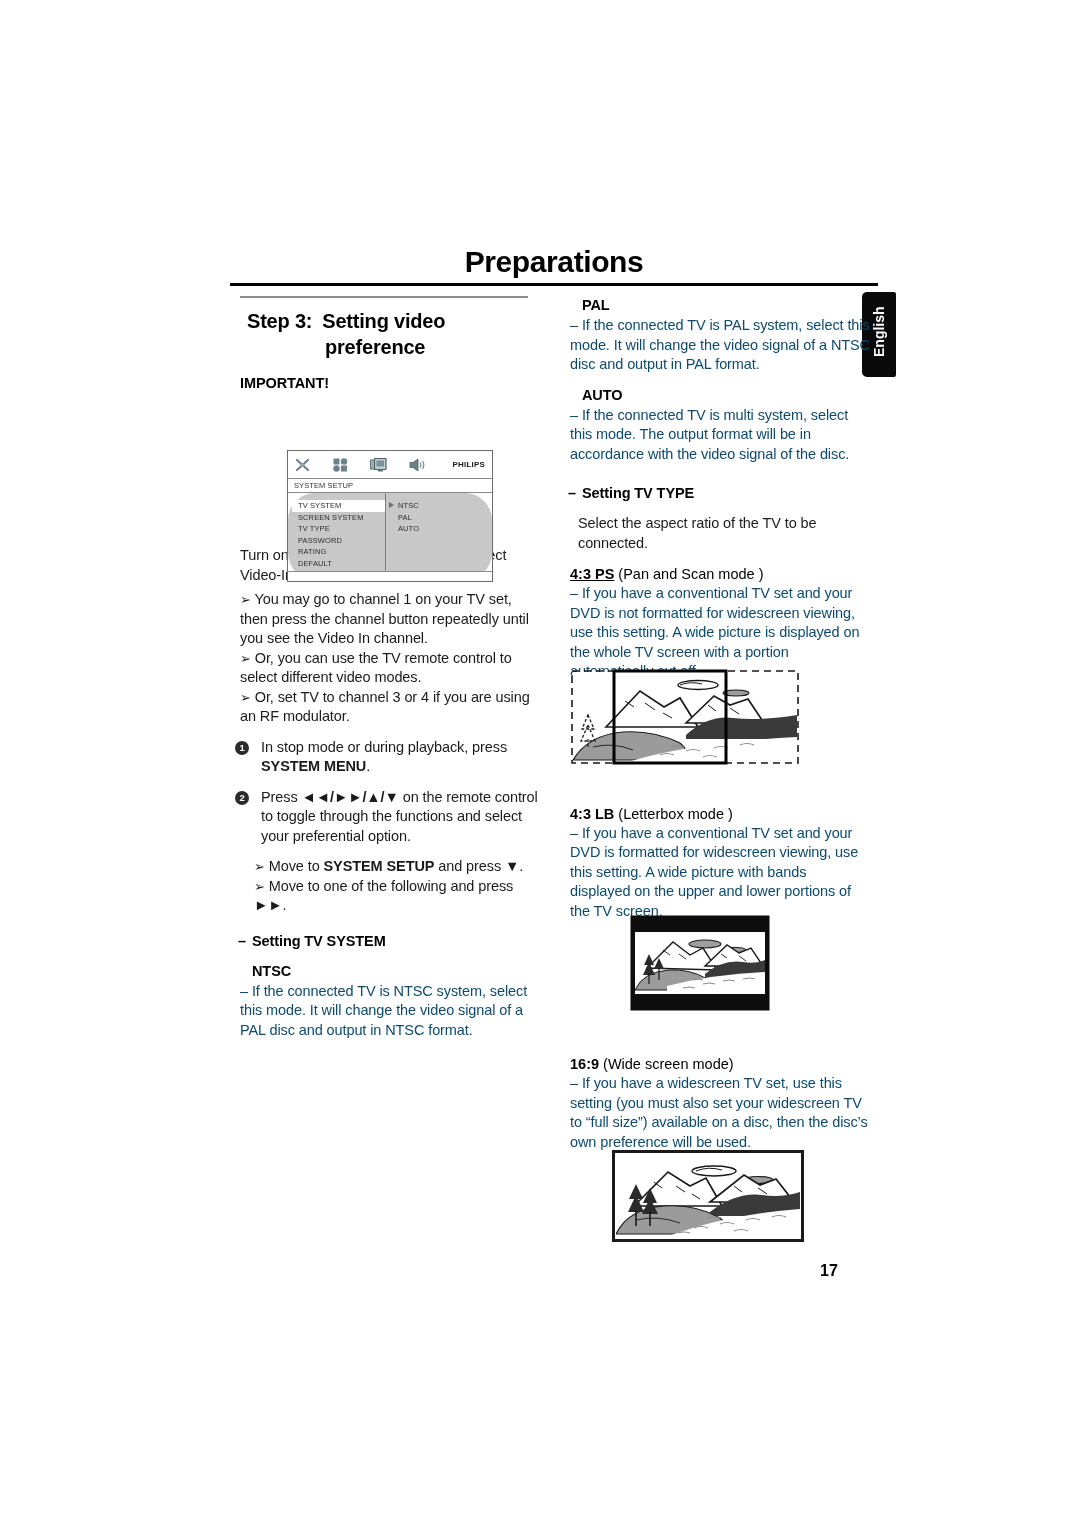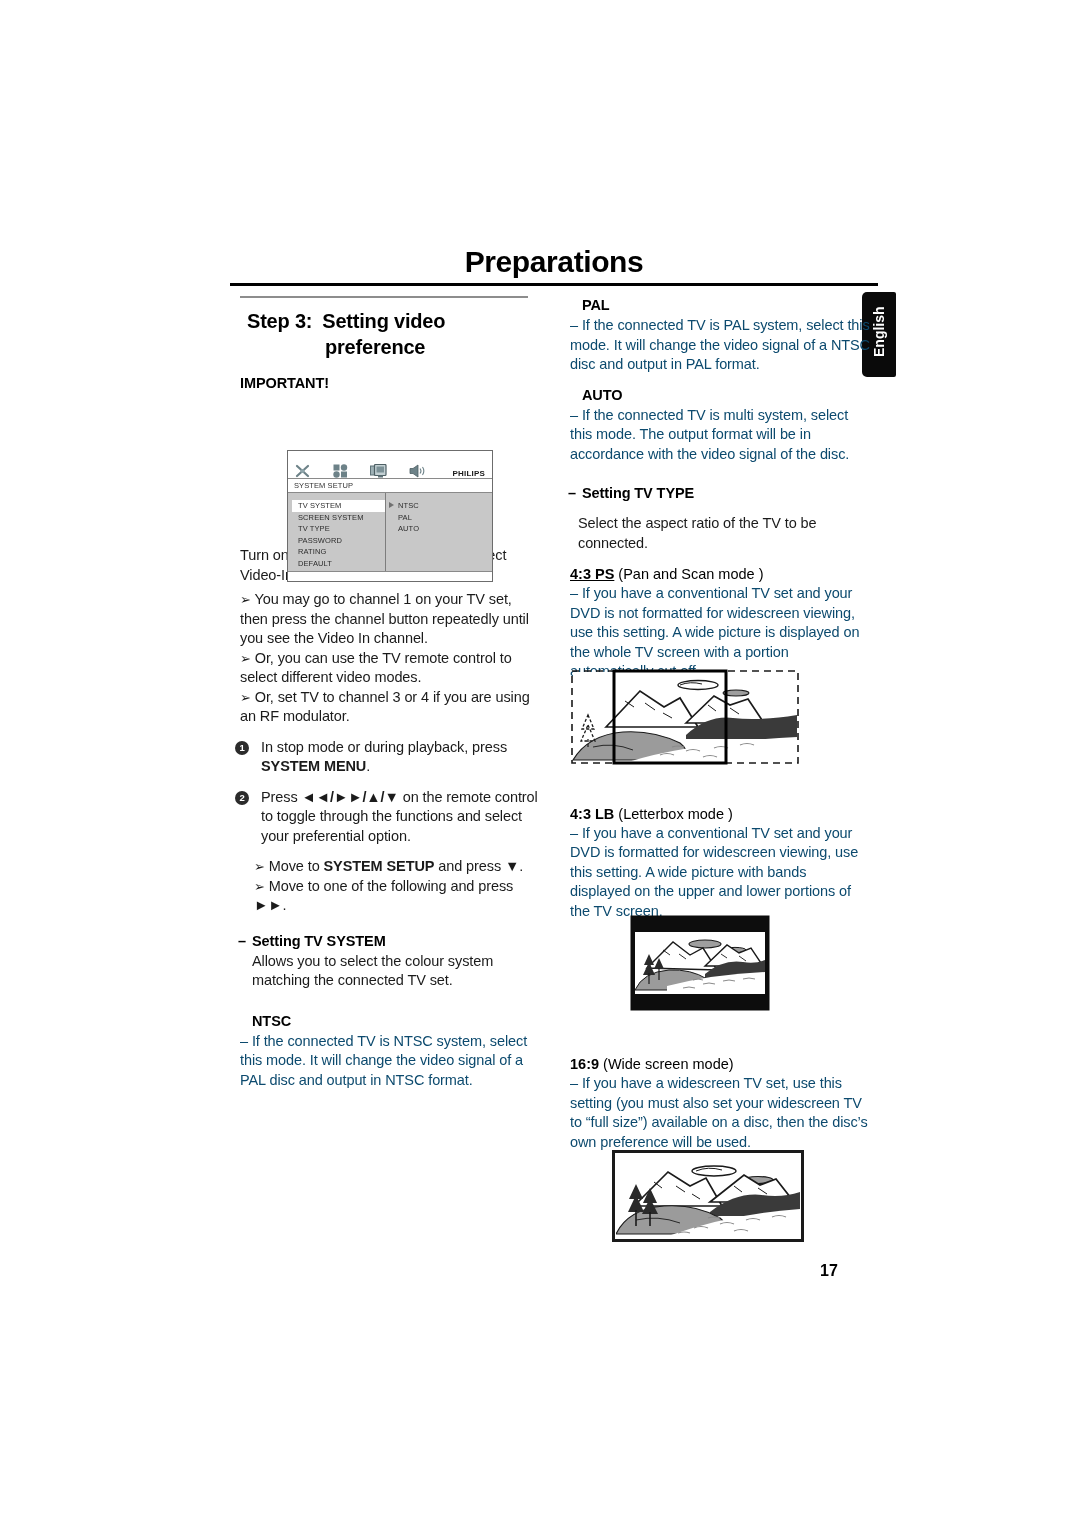--- a/index.html
+++ b/index.html
@@ -180,21 +180,21 @@
     width: 206px;
     height: 132px;
     background: #ffffff;
     border: 1.5px solid #6c6c6c;
     box-sizing: border-box;
     font-family: "Liberation Sans", sans-serif;
   }
   .osd-iconbar {
     height: 28px;
     display: flex;
-    align-items: flex-end;
+    align-items: center;
     border-bottom: 1.5px solid #8a8a8a;
     padding: 0 7px;
     box-sizing: border-box;
   }
   .osd-icon {
     flex: 0 0 auto;
     margin-right: 22px;
     line-height: 0;
   }
   .osd-brand {
@@ -211,20 +211,21 @@
     color: #333;
     padding-left: 6px;
     line-height: 13px;
     letter-spacing: 0.1px;
   }
   .osd-body {
     display: flex;
     height: calc(100% - 43px);
     background: #c8c8c8;
     position: relative;
+    border-radius: 27px;
   }
   .osd-left {
     width: 98px;
     box-sizing: border-box;
     padding: 7px 0 0 0;
     border-right: 1.5px solid #7d7d7d;
     position: relative;
   }
   .osd-item {
     font-size: 7.5px;
@@ -335,21 +336,20 @@
       </p>
     </div>
 
     <div class="spacer-16"></div>
 
     <div>
       <h4 class="bold-head" style="margin-left:12px">
         <span style="position:absolute;margin-left:-14px">–</span>
         <span>Setting TV SYSTEM</span>
       </h4>
-      <p class="body gap" style="margin-left:12px">Allows you to select the colour system matching the connected TV set.</p>
 
       <div class="spacer-10"></div>
 
       <h4 class="bold-head mode-head indent">NTSC</h4>
       <p class="dash-item">–   If the connected TV is NTSC system, select this mode. It will change the video signal of a PAL disc and output in NTSC format.</p>
     </div>
 
   </div>
 
   <div class="col col-right">

